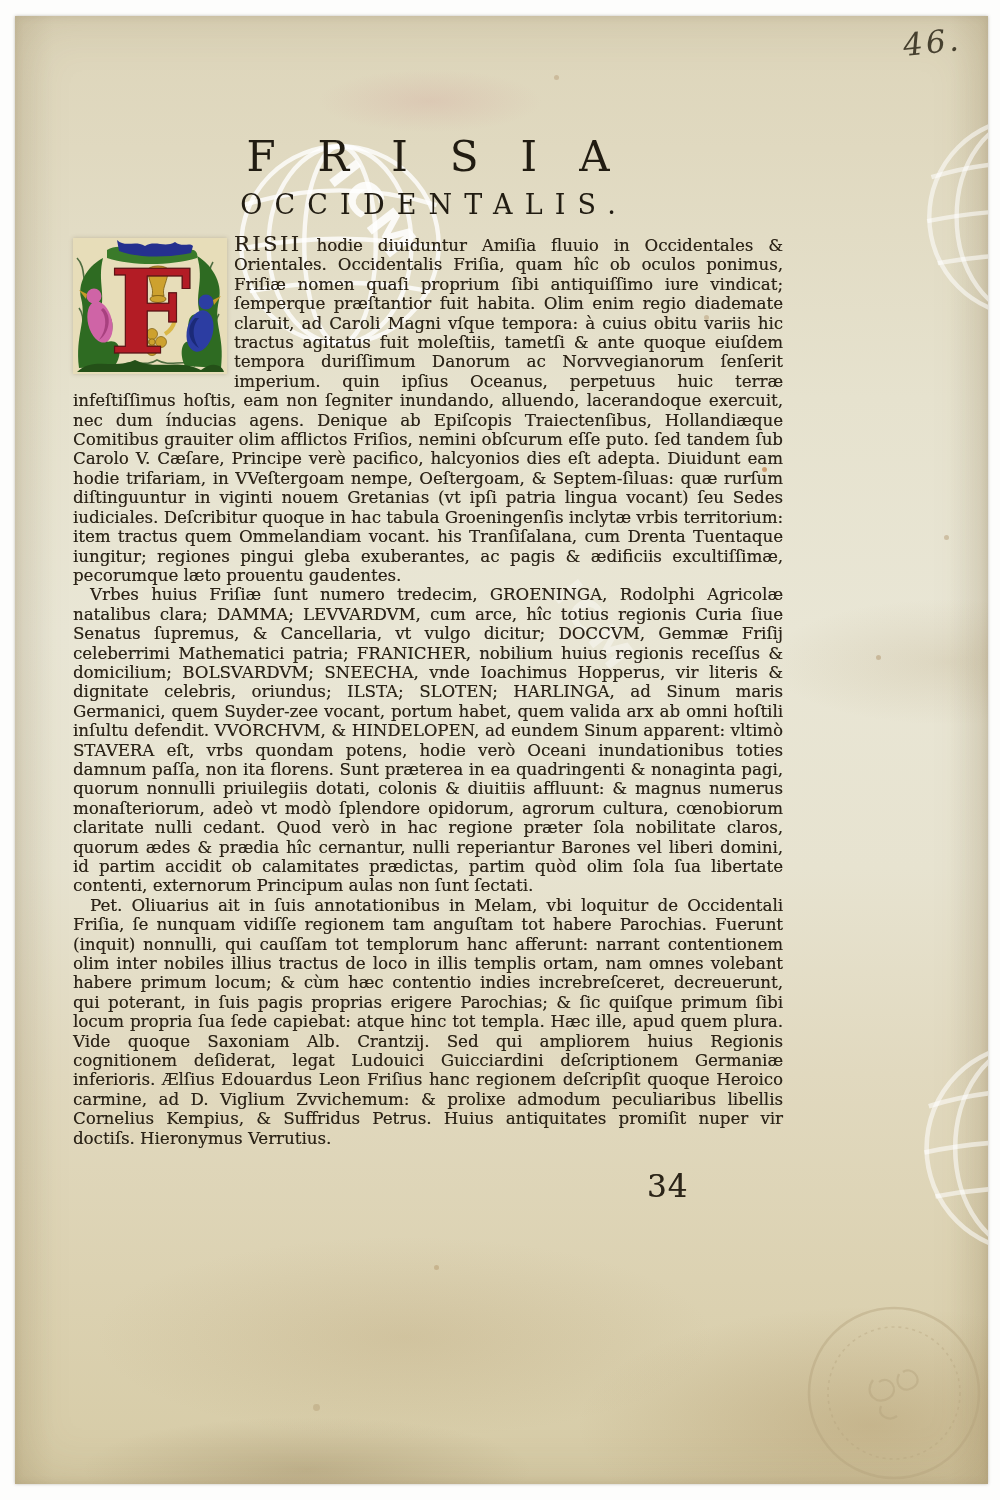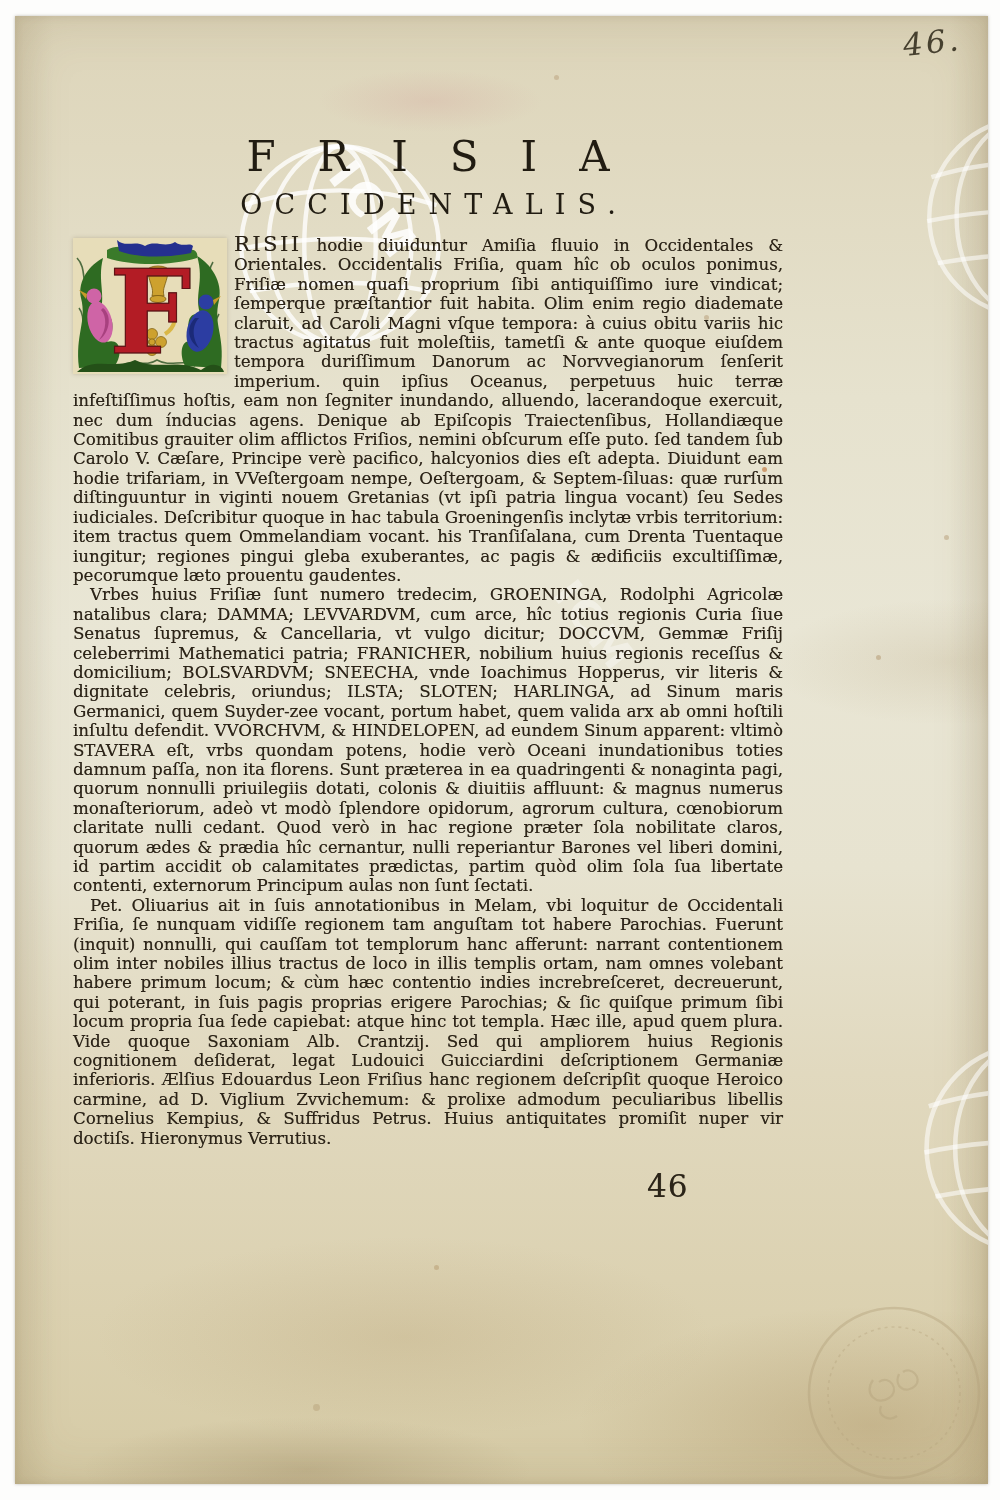--- a/index.html
+++ b/index.html
@@ -176,15 +176,15 @@
 
         <text x="36" y="115" font-family="DejaVu Serif, Liberation Serif, serif" font-size="116" font-weight="bold" fill="#b31c25" stroke="#601014" stroke-width="1">F</text>
       </svg>
         </span><span class="lead-caps">RISII</span><span> hodie diuiduntur Amiſia fluuio in Occidentales &amp; Orientales. Occidentalis Friſia, quam hîc ob oculos ponimus, Friſiæ nomen quaſi proprium ſibi antiquiſſimo iure vindicat; ſemperque præſtantior fuit habita. Olim enim regio diademate claruit, ad Caroli Magni vſque tempora: à cuius obitu variis hic tractus agitatus fuit moleſtiis, tametſi &amp; ante quoque eiuſdem tempora duriſſimum Danorum ac Norvvegianorum ſenſerit imperium. quin ipſius Oceanus, perpetuus huic terræ infeſtiſſimus hoſtis, eam non ſegniter inundando, alluendo, lacerandoque exercuit, nec dum índucias agens. Denique ab Epiſcopis Traiectenſibus, Hollandiæque Comitibus grauiter olim afflictos Friſios, nemini obſcurum eſſe puto. ſed tandem ſub Carolo V. Cæſare, Principe verè pacifico, halcyonios dies eſt adepta. Diuidunt eam hodie trifariam, in VVeſtergoam nempe, Oeſtergoam, &amp; Septem-ſiluas: quæ rurſum diſtinguuntur in viginti nouem Gretanias (vt ipſi patria lingua vocant) ſeu Sedes iudiciales. Deſcribitur quoque in hac tabula Groeningenſis inclytæ vrbis territorium: item tractus quem Ommelandiam vocant. his Tranſiſalana, cum Drenta Tuentaque iungitur; regiones pingui gleba exuberantes, ac pagis &amp; ædificiis excultiſſimæ, pecorumque læto prouentu gaudentes.</span>
     </p>
 
     <p class="para indent">Vrbes huius Friſiæ ſunt numero tredecim, GROENINGA, Rodolphi Agricolæ natalibus clara; DAMMA; LEVVARDVM, cum arce, hîc totius regionis Curia ſiue Senatus ſupremus, &amp; Cancellaria, vt vulgo dicitur; DOCCVM, Gemmæ Friſij celeberrimi Mathematici patria; FRANICHER, nobilium huius regionis receſſus &amp; domicilium; BOLSVARDVM; SNEECHA, vnde Ioachimus Hopperus, vir literis &amp; dignitate celebris, oriundus; ILSTA; SLOTEN; HARLINGA, ad Sinum maris Germanici, quem Suyder-zee vocant, portum habet, quem valida arx ab omni hoſtili inſultu defendit. VVORCHVM, &amp; HINDELOPEN, ad eundem Sinum apparent: vltimò STAVERA eſt, vrbs quondam potens, hodie verò Oceani inundationibus toties damnum paſſa, non ita florens. Sunt præterea in ea quadringenti &amp; nonaginta pagi, quorum nonnulli priuilegiis dotati, colonis &amp; diuitiis affluunt: &amp; magnus numerus monaſteriorum, adeò vt modò ſplendore opidorum, agrorum cultura, cœnobiorum claritate nulli cedant. Quod verò in hac regione præter ſola nobilitate claros, quorum ædes &amp; prædia hîc cernantur, nulli reperiantur Barones vel liberi domini, id partim accidit ob calamitates prædictas, partim quòd olim ſola ſua libertate contenti, externorum Principum aulas non ſunt ſectati.</p>
     <p class="para indent">Pet. Oliuarius ait in ſuis annotationibus in Melam, vbi loquitur de Occidentali Friſia, ſe nunquam vidiſſe regionem tam anguſtam tot habere Parochias. Fuerunt (inquit) nonnulli, qui cauſſam tot templorum hanc afferunt: narrant contentionem olim inter nobiles illius tractus de loco in illis templis ortam, nam omnes volebant habere primum locum; &amp; cùm hæc contentio indies increbreſceret, decreuerunt, qui poterant, in ſuis pagis proprias erigere Parochias; &amp; ſic quiſque primum ſibi locum propria ſua ſede capiebat: atque hinc tot templa. Hæc ille, apud quem plura. Vide quoque Saxoniam Alb. Crantzij. Sed qui ampliorem huius Regionis cognitionem deſiderat, legat Ludouici Guicciardini deſcriptionem Germaniæ inferioris. Ælſius Edouardus Leon Friſius hanc regionem deſcripſit quoque Heroico carmine, ad D. Viglium Zvvichemum: &amp; prolixe admodum peculiaribus libellis Cornelius Kempius, &amp; Suffridus Petrus. Huius antiquitates promiſit nuper vir doctiſs. Hieronymus Verrutius.</p>
   </div>
 
-  <div class="page-number">46</div>
+  <div class="page-number">34</div>
 
 </div>
 
 </body></html>

